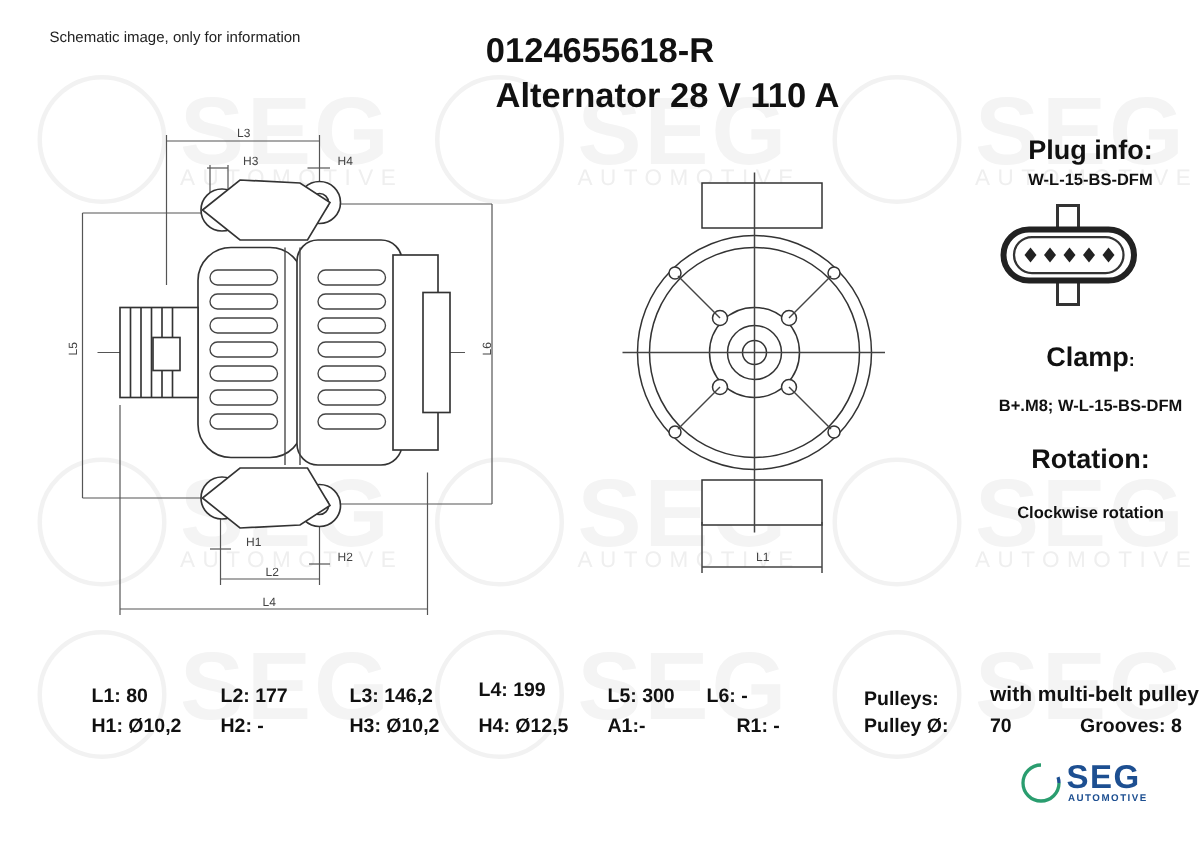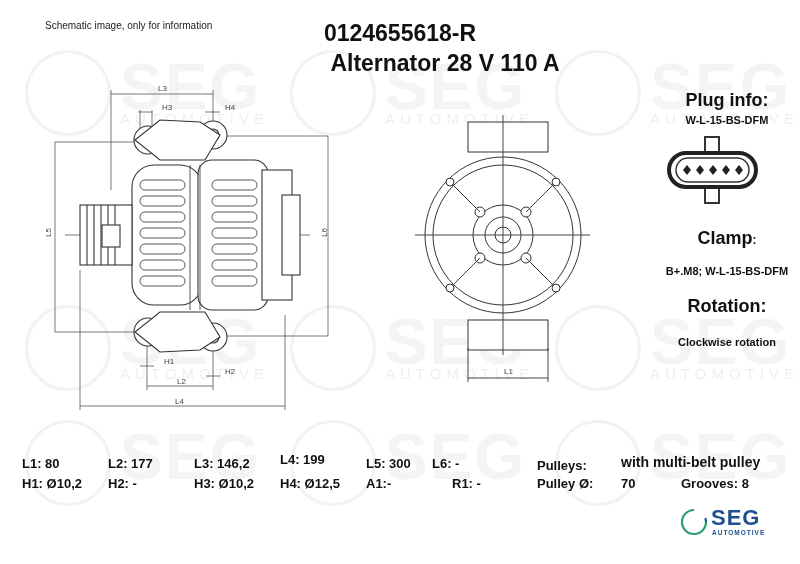--- a/index.html
+++ b/index.html
@@ -2,26 +2,26 @@
 <html><head>
 <meta charset="utf-8">
 <style>
   html, body { margin:0; padding:0; background:#ffffff; }
   body { width:800px; height:564px; position:relative; overflow:hidden;
          font-family:"Liberation Sans", "DejaVu Sans", sans-serif; color:#111; }
   .abs { position:absolute; }
   .wm-ring { position:absolute; border:3px solid #f2f2f2; border-radius:50%; }
   .wm-text { position:absolute; font-size:64px; font-weight:bold; color:#f4f4f4; letter-spacing:2px; }
   .wm-sub { position:absolute; font-size:15px; color:#efefef; letter-spacing:5px; }
-  .note { left:33px; top:20px; font-size:10px; color:#222;margin-left:12px; }
+  .note { left:33px; top:20px; font-size:10px; color:#222; }
   .title1 { left:0; width:800px; top:20px; text-align:center; font-size:23px; font-weight:bold; }
   .title2 { left:0; width:800px; top:50px; text-align:center; font-size:23px; font-weight:bold;padding-left:45px; }
   .rhead { font-weight:bold; text-align:center; width:130px; left:662px; }
   .rsub { text-align:center; width:150px; left:652px; font-size:11px; font-weight:bold; }
-  .spec { font-size:13px; font-weight:bold; position:absolute; }
+  .spec { font-size:13px; font-weight:bold; position:absolute;margin-left:39px; }
   .small { font-size:14px; font-weight:bold; }
   svg { position:absolute; }
 </style>
 </head>
 <body>
 
 <div>
   <div class="wm-ring" style="left:25px;top:50px;width:80px;height:80px;"></div>
   <div class="wm-text" style="left:120px;top:50px;">SEG</div>
   <div class="wm-sub" style="left:120px;top:110px;">AUTOMOTIVE</div>

